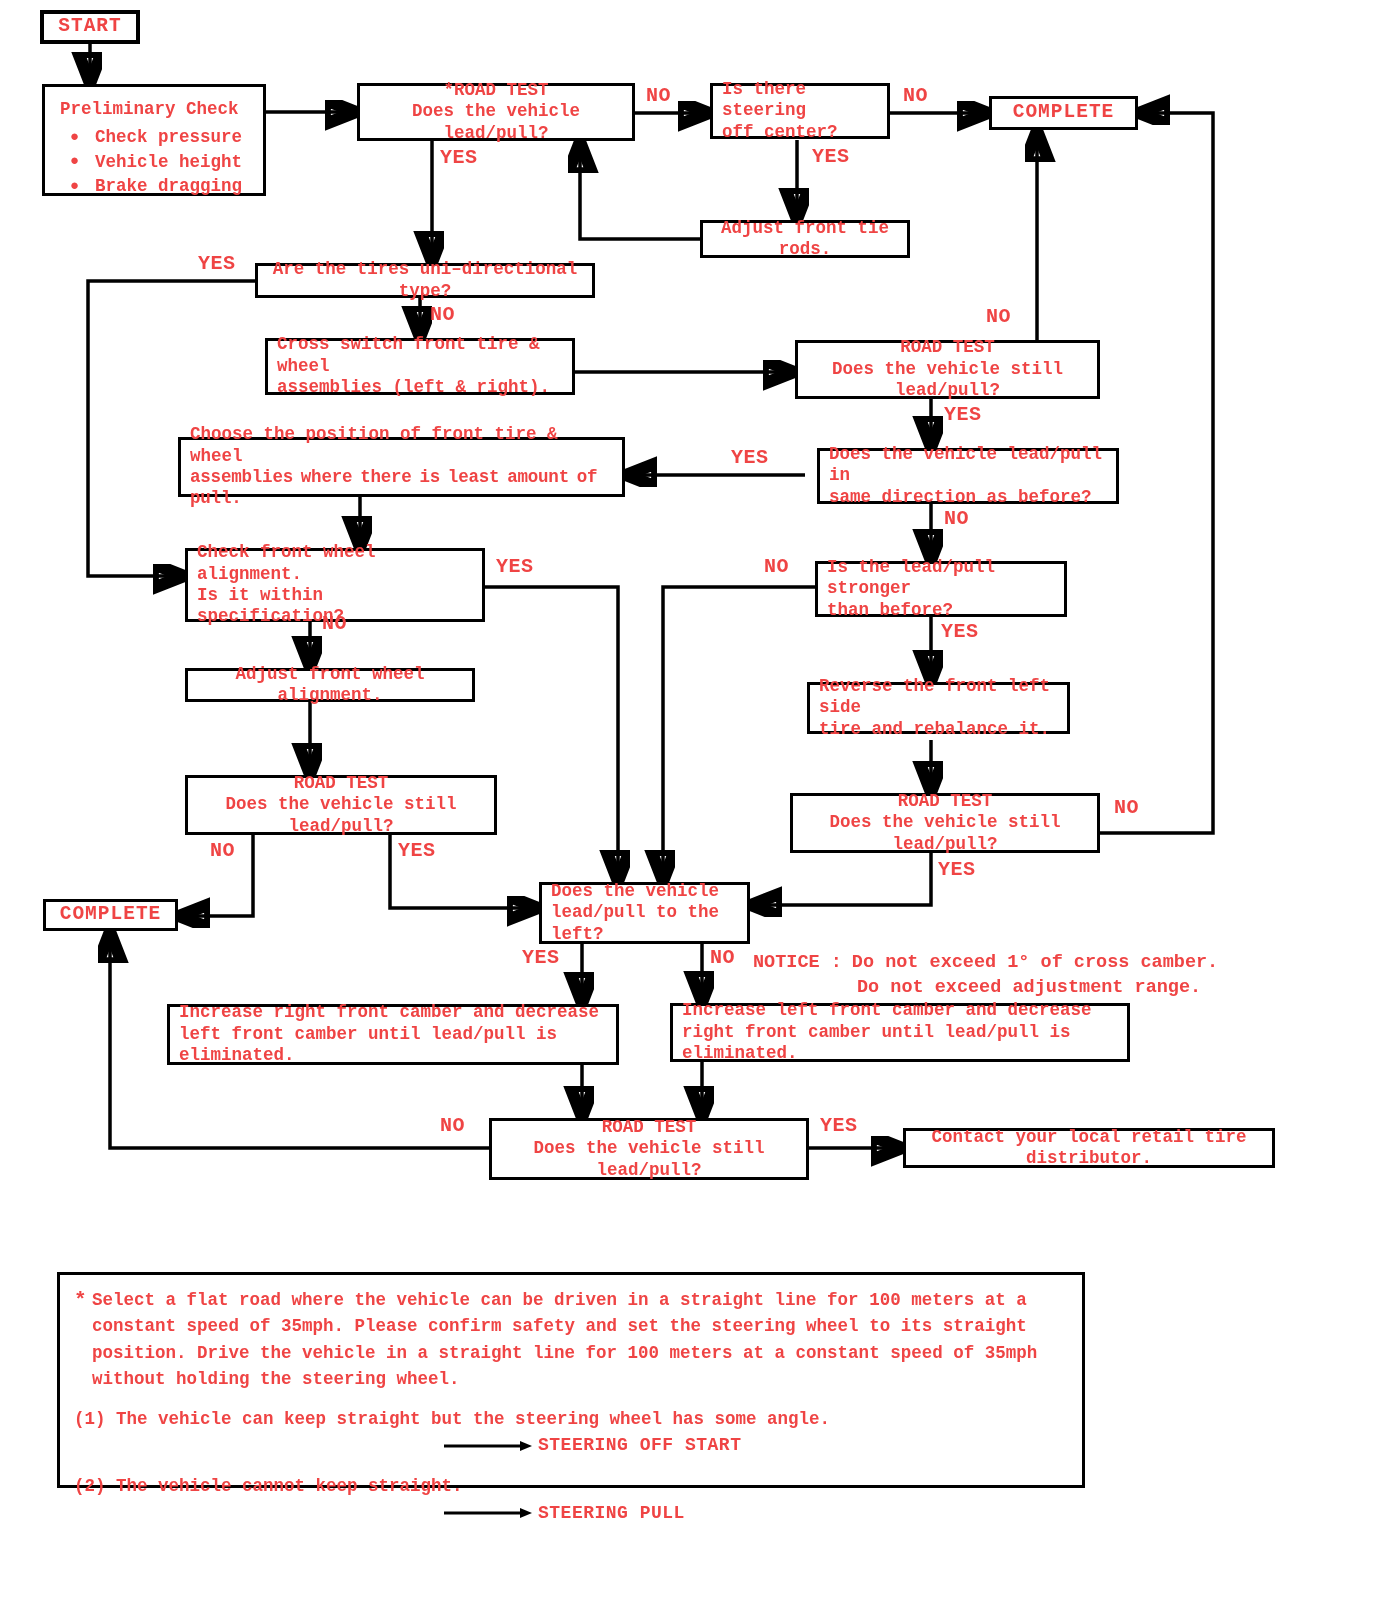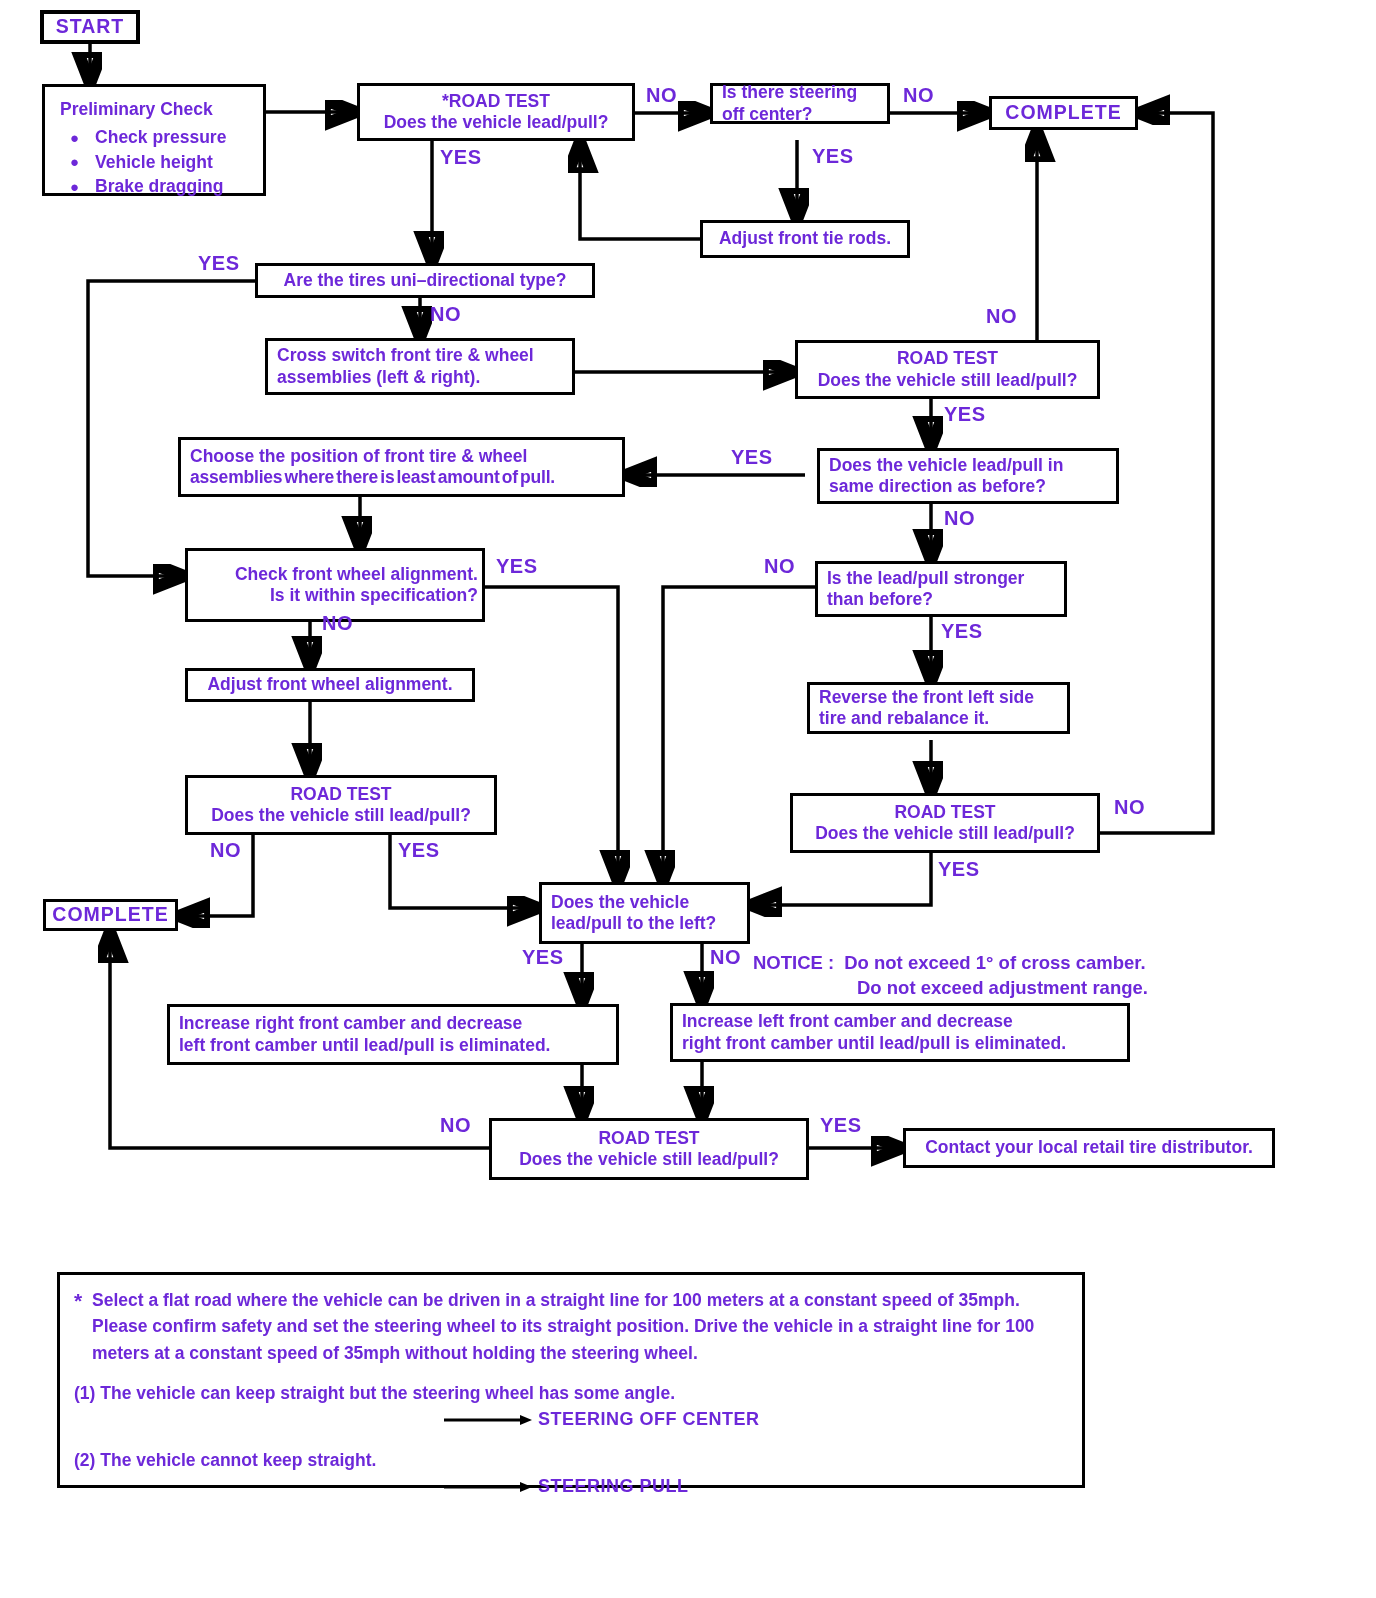--- a/index.html
+++ b/index.html
@@ -1,18 +1,18 @@
 <!DOCTYPE html>
 <html><head>
 <meta charset="utf-8">
 <style>
   html,body{margin:0;padding:0;background:#ffffff;}
   .canvas{
     position:relative;width:1376px;height:1598px;background:#ffffff;
-    font-family:Liberation Sans, sans-serif;color:#6d28d9;overflow:hidden;
+    font-family:Liberation Mono, monospace;color:#ef4444;overflow:hidden;
   }
   svg.connectors{position:absolute;left:0;top:0;width:1376px;height:1598px;}
   svg.connectors path{stroke:#000;stroke-width:3.5;fill:none;}
   .node{
     position:absolute;border:3px solid #000;background:#fff;box-sizing:border-box;
     font-weight:700;font-size:17.5px;line-height:1.22;
     display:flex;flex-direction:column;justify-content:center;
   }
   .node.center{align-items:center;text-align:center;}
   .node.left{align-items:flex-start;text-align:left;padding-left:9px;padding-right:4px;}
@@ -102,21 +102,21 @@
           <span>Brake dragging</span>
         </div>
     </div>
   </div>
 
   <div class="node center" style="left:357px;top:83px;width:278px;height:58px;">
     <span>*ROAD TEST</span>
     <span>Does the vehicle lead/pull?</span>
   </div>
 
-  <div class="node left" style="left:710px;top:83px;width:180px;height:41px;">
+  <div class="node left" style="left:710px;top:83px;width:180px;height:56px;">
     <span>Is there steering</span>
     <span>off center?</span>
   </div>
 
   <div class="node center big" style="left:989px;top:96px;width:149px;height:34px;">
     <span>COMPLETE</span>
   </div>
 
   <div class="node center" style="left:700px;top:220px;width:210px;height:38px;">
     <span>Adjust front tie rods.</span>
@@ -238,21 +238,21 @@
     <div class="fn-para">
       <span class="fn-star">*</span>
       <span>Select a flat road where the vehicle can be driven in a straight line for 100 meters at a constant speed of 35mph. Please confirm safety and set the steering wheel to its straight position. Drive the vehicle in a straight line for 100 meters at a constant speed of 35mph without holding the steering wheel.</span>
     </div>
     <div class="fn-item">(1) The vehicle can keep straight but the steering wheel has some angle.</div>
     <div class="fn-arrow-row">
       <svg width="92" height="14" viewBox="0 0 92 14">
         <path d="M2,7 H80" stroke="#000" stroke-width="3" fill="none"></path>
         <path d="M78,2 L90,7 L78,12 z" fill="#000"></path>
       </svg>
-      <span>STEERING OFF CENTER</span>
+      <span>STEERING OFF START</span>
     </div>
     <div class="fn-item">(2) The vehicle cannot keep straight.</div>
     <div class="fn-arrow-row">
       <svg width="92" height="14" viewBox="0 0 92 14">
         <path d="M2,7 H80" stroke="#000" stroke-width="3" fill="none"></path>
         <path d="M78,2 L90,7 L78,12 z" fill="#000"></path>
       </svg>
       <span>STEERING PULL</span>
     </div>
   </div>

